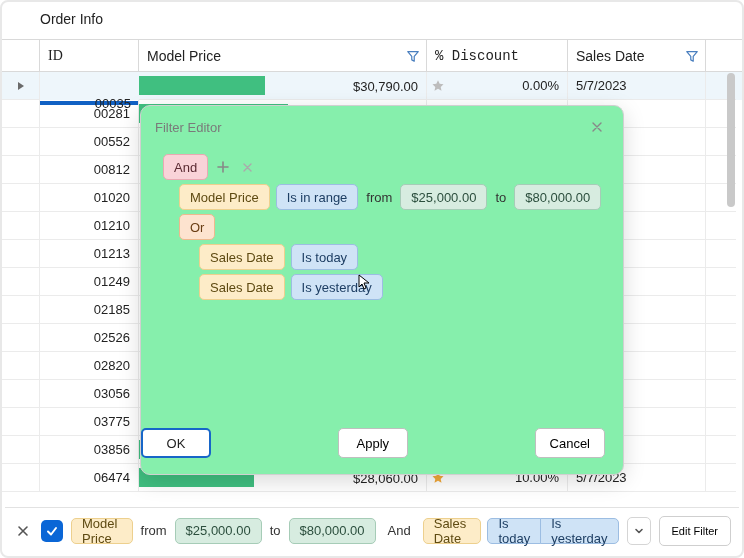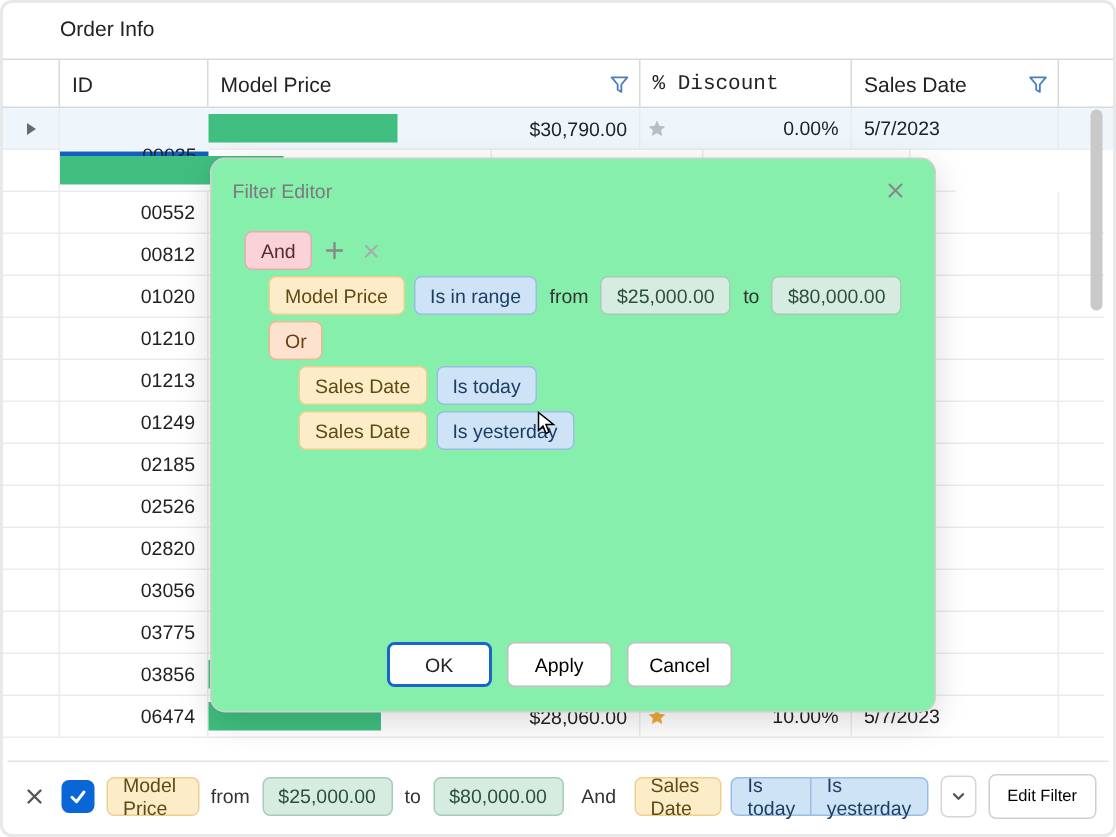--- a/index.html
+++ b/index.html
@@ -5,21 +5,21 @@
   * { box-sizing: border-box; }
   html, body { margin: 0; padding: 0; font-family: "Segoe UI", Arial, sans-serif; font-size: 13px; color: #222; background: #fff; }
   #app { width: 744px; height: 558px; position: relative; border: 2px solid #e8e8e8; border-radius: 8px; overflow: hidden; background: #fff; }
 
   
   .group-panel { height: 38px; border-bottom: 1px solid #d9d9d9; padding: 9px 0 0 38px; font-size: 14px; color: #222; }
   .columns-row { display: flex; height: 32px; border-bottom: 1px solid #d9d9d9; }
   .col-head { display: flex; align-items: center; padding: 0 8px; font-size: 14px; color: #222; border-right: 1px solid #d9d9d9; position: relative; }
   .col-head .funnel { position: absolute; right: 6px; top: 50%; transform: translateY(-50%); }
   .col-indicator { width: 38px; border-right: 1px solid #d9d9d9; }
-  .col-id { width: 99px; }
+  .col-id { width: 99px; font-family: Liberation Serif, serif; }
   .col-price { width: 288px; }
   .col-disc { width: 141px; font-family: Liberation Mono, monospace; }
   .col-sales { width: 138px; }
   .col-track { width: 30px; border-right: none; }
 
   
   .grid-body { position: relative; }
   .row { display: flex; height: 28px; align-items: stretch; }
   .row .cell { border-right: 1px solid #ebebeb; border-bottom: 1px solid #ebebeb; display: flex; align-items: center; padding: 0 8px; }
   .row .cell.indicator { width: 38px; justify-content: center; color: #6a6a6a; }
@@ -37,21 +37,21 @@
   .star-icon { width:14px; height:14px; }
 
   
   .vscroll { position:absolute; right:7px; top:71px; width:8px; height:134px; background:#c9c9c9; border-radius:4px; }
 
   
   .modal { position:absolute; left:138px; top:103px; width:484px; height:370px; background:#86efac; border:1px solid #d0d0d0; border-radius:10px; box-shadow:0 6px 22px rgba(0,0,0,.15); display:flex; flex-direction:column; }
   .modal-header { height:42px; display:flex; align-items:center; padding:0 14px; color:#7a7a7a; font-size:13px; }
   .modal-close { margin-left:auto; width:24px; height:24px; display:flex; align-items:center; justify-content:center; cursor:pointer; color:#888; }
   .modal-body { flex:1; padding:2px 16px 0 22px; }
-  .modal-footer { height:50px; display:flex; justify-content:center; align-items:center; gap:10px; padding:0 18px 12px 0; }
+  .modal-footer { height:50px; display:flex; justify-content:space-between; align-items:center; gap:10px; padding:0 18px 12px 0; }
   .btn { height:30px; min-width:70px; padding:0 14px; border:1px solid #bfbfbf; background:#fff; border-radius:5px; font-size:13px; cursor:pointer; }
   .btn.primary { border:2px solid #1766c8; color:#222; }
 
   
   .node-row { display:flex; align-items:center; gap:6px; margin:4px 0; }
   .lvl1 { margin-left:16px; }
   .lvl2 { margin-left:36px; }
   .pill { display:inline-flex; align-items:center; height:26px; padding:0 10px; border-radius:5px; font-size:13px; border:1px solid transparent; cursor:pointer; }
   .pill.group-and { background:#f9d3d8; border-color:#e9a9b2; color:#5a2a32; }
   .pill.group-or { background:#fde3cf; border-color:#edb98e; color:#6a3d14; }
@@ -127,20 +127,21 @@
               <path d="M8 1.5l1.9 4 4.4.5-3.2 3 .9 4.3L8 11.2 4 13.3l.9-4.3-3.2-3 4.4-.5z" fill="#bdbdbd"></path>
             </svg>
           </span>
           <span>0.00%</span>
         </div>
         <div class="cell sales">5/7/2023</div>
         <div class="cell track"></div>
       </div>
       <div class="row">
         <div class="cell indicator"></div>
+        <div class="cell id">00281</div>
         <div class="cell price">
           <div class="bar" style="width: 52%;"></div>
         </div>
         <div class="cell disc"></div>
         <div class="cell sales"></div>
         <div class="cell track"></div>
       </div>
       <div class="row">
         <div class="cell indicator"></div>
         <div class="cell id">00552</div>

